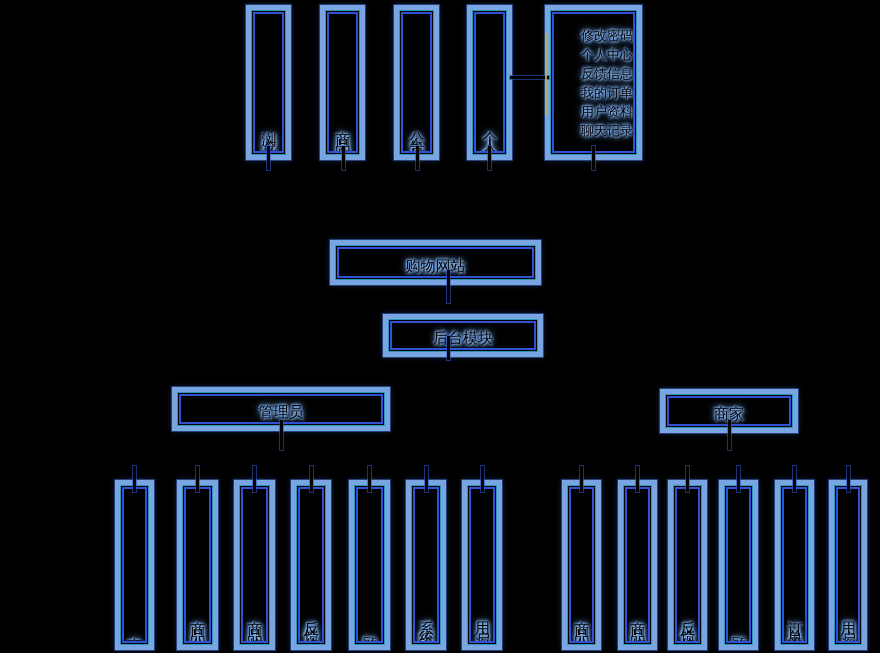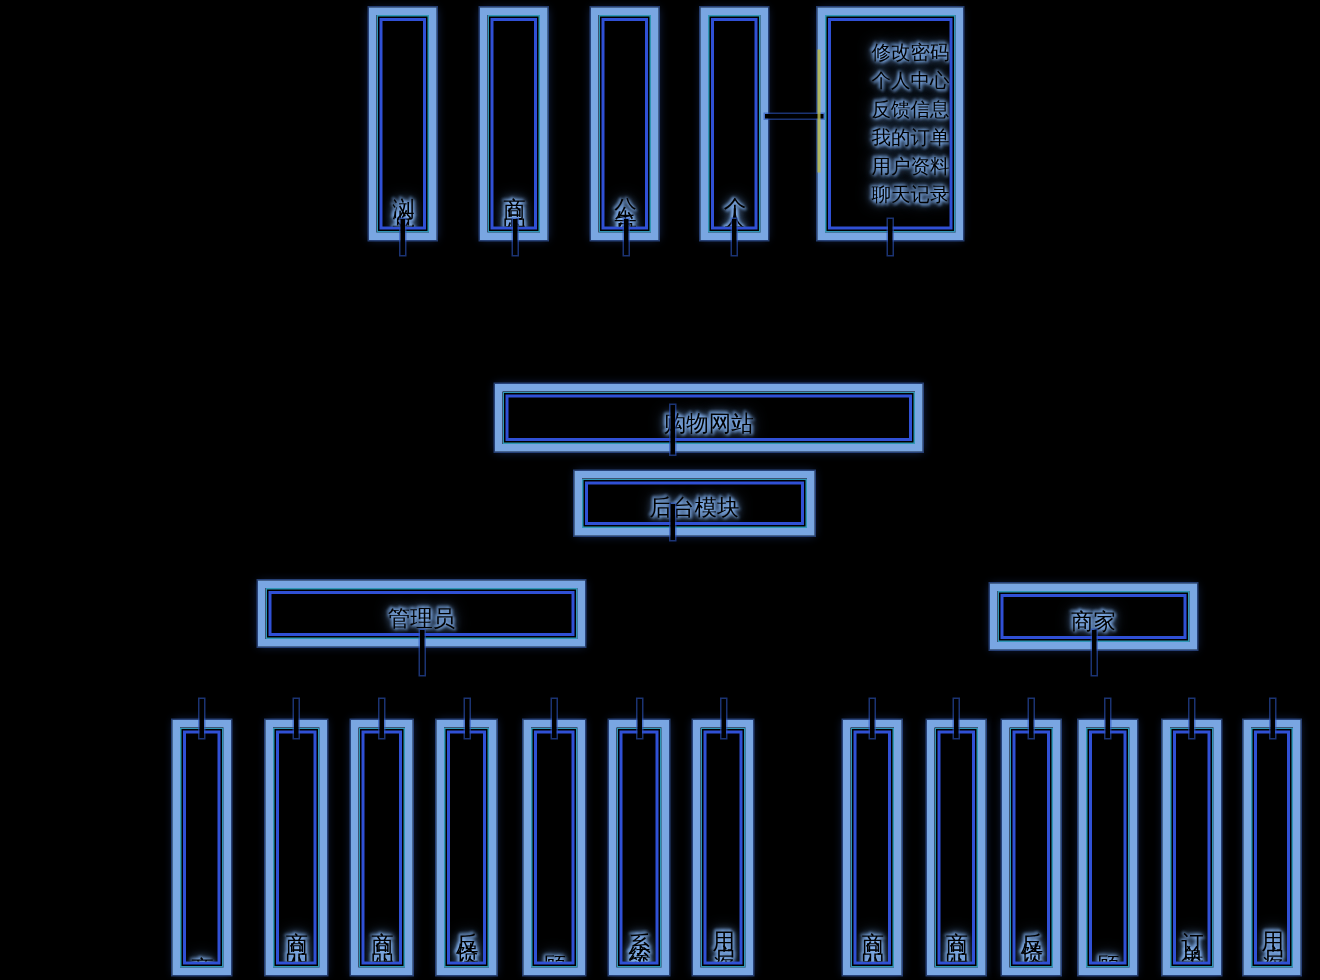--- a/index.html
+++ b/index.html
@@ -60,21 +60,21 @@
     <div class="inner col">
       <div class="hline glow">修改密码</div>
       <div class="hline glow">个人中心</div>
       <div class="hline glow">反馈信息</div>
       <div class="hline glow">我的订单</div>
       <div class="hline glow">用户资料</div>
       <div class="hline glow">聊天记录</div>
     </div>
   </div>
 
-  <div class="box" style="left:330px;top:256px;width:285px;height:45px">
+  <div class="box" style="left:330px;top:240px;width:211px;height:45px">
     <div class="inner">
       <span class="hlabel glow">购物网站</span>
     </div>
   </div>
 
   <div class="box" style="left:383px;top:314px;width:160px;height:43px">
     <div class="inner">
       <span class="hlabel glow">后台模块</span>
     </div>
   </div>

